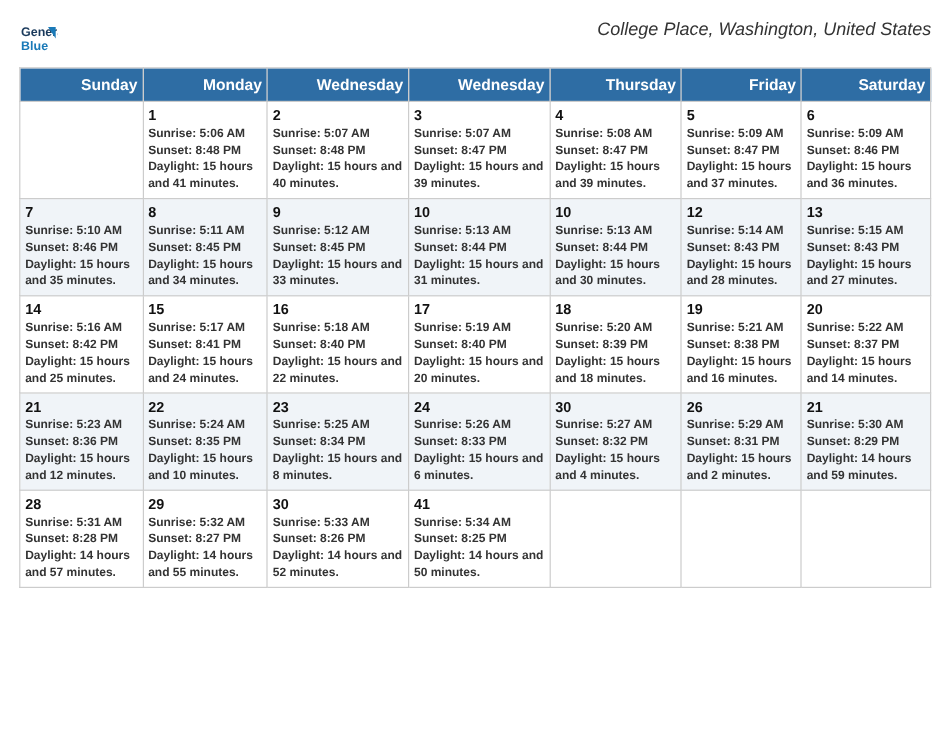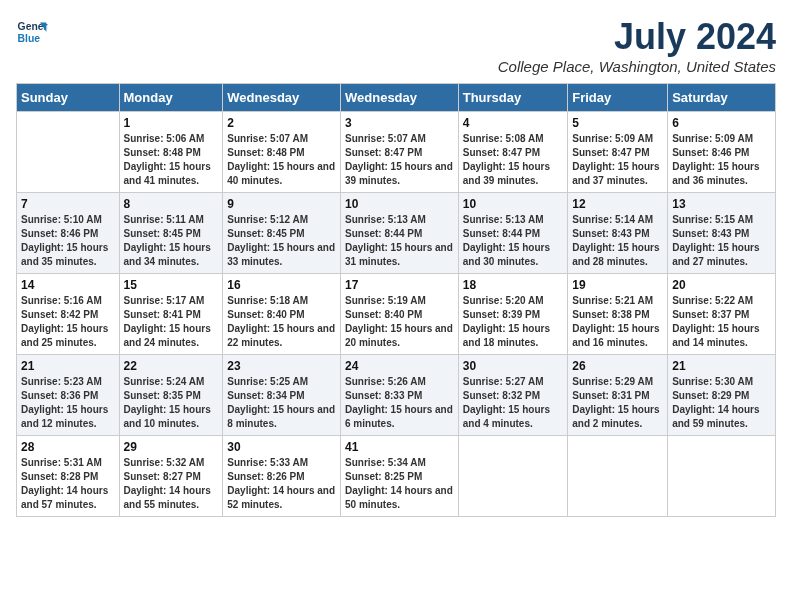--- a/index.html
+++ b/index.html
@@ -40,21 +40,21 @@
     }
     table {
       width: 100%;
       border-collapse: collapse;
       font-size: 11px;
     }
     thead tr th {
       background-color: #2e6da4;
       color: #fff;
       padding: 6px 4px;
-      text-align: left;
+      text-align: right;
       font-size: 13px;
       font-weight: bold;
       border: 1px solid #ccc;
     }
     tbody tr td {
       border: 1px solid #ccc;
       vertical-align: top;
       padding: 4px;
       min-height: 70px;
       height: 80px;
@@ -86,21 +86,20 @@
 
 <div class="header-area">
   <div class="logo">
     <svg class="logo-icon" viewBox="0 0 40 40">
       <text x="2" y="18" font-size="13" font-weight="bold" fill="#1a3a5c">General</text>
       <text x="2" y="32" font-size="13" font-weight="bold" fill="#1a7ab8">Blue</text>
       <polygon points="30,8 38,8 38,20" fill="#1a7ab8"></polygon>
     </svg>
   </div>
   <div class="title-area">
-    <div class="main-title">July 2024</div>
     <div class="subtitle">College Place, Washington, United States</div>
   </div>
 </div>
 
 <table>
   <thead>
     <tr>
     <th>Sunday</th>
         <th>Monday</th>
         <th>Wednesday</th>

